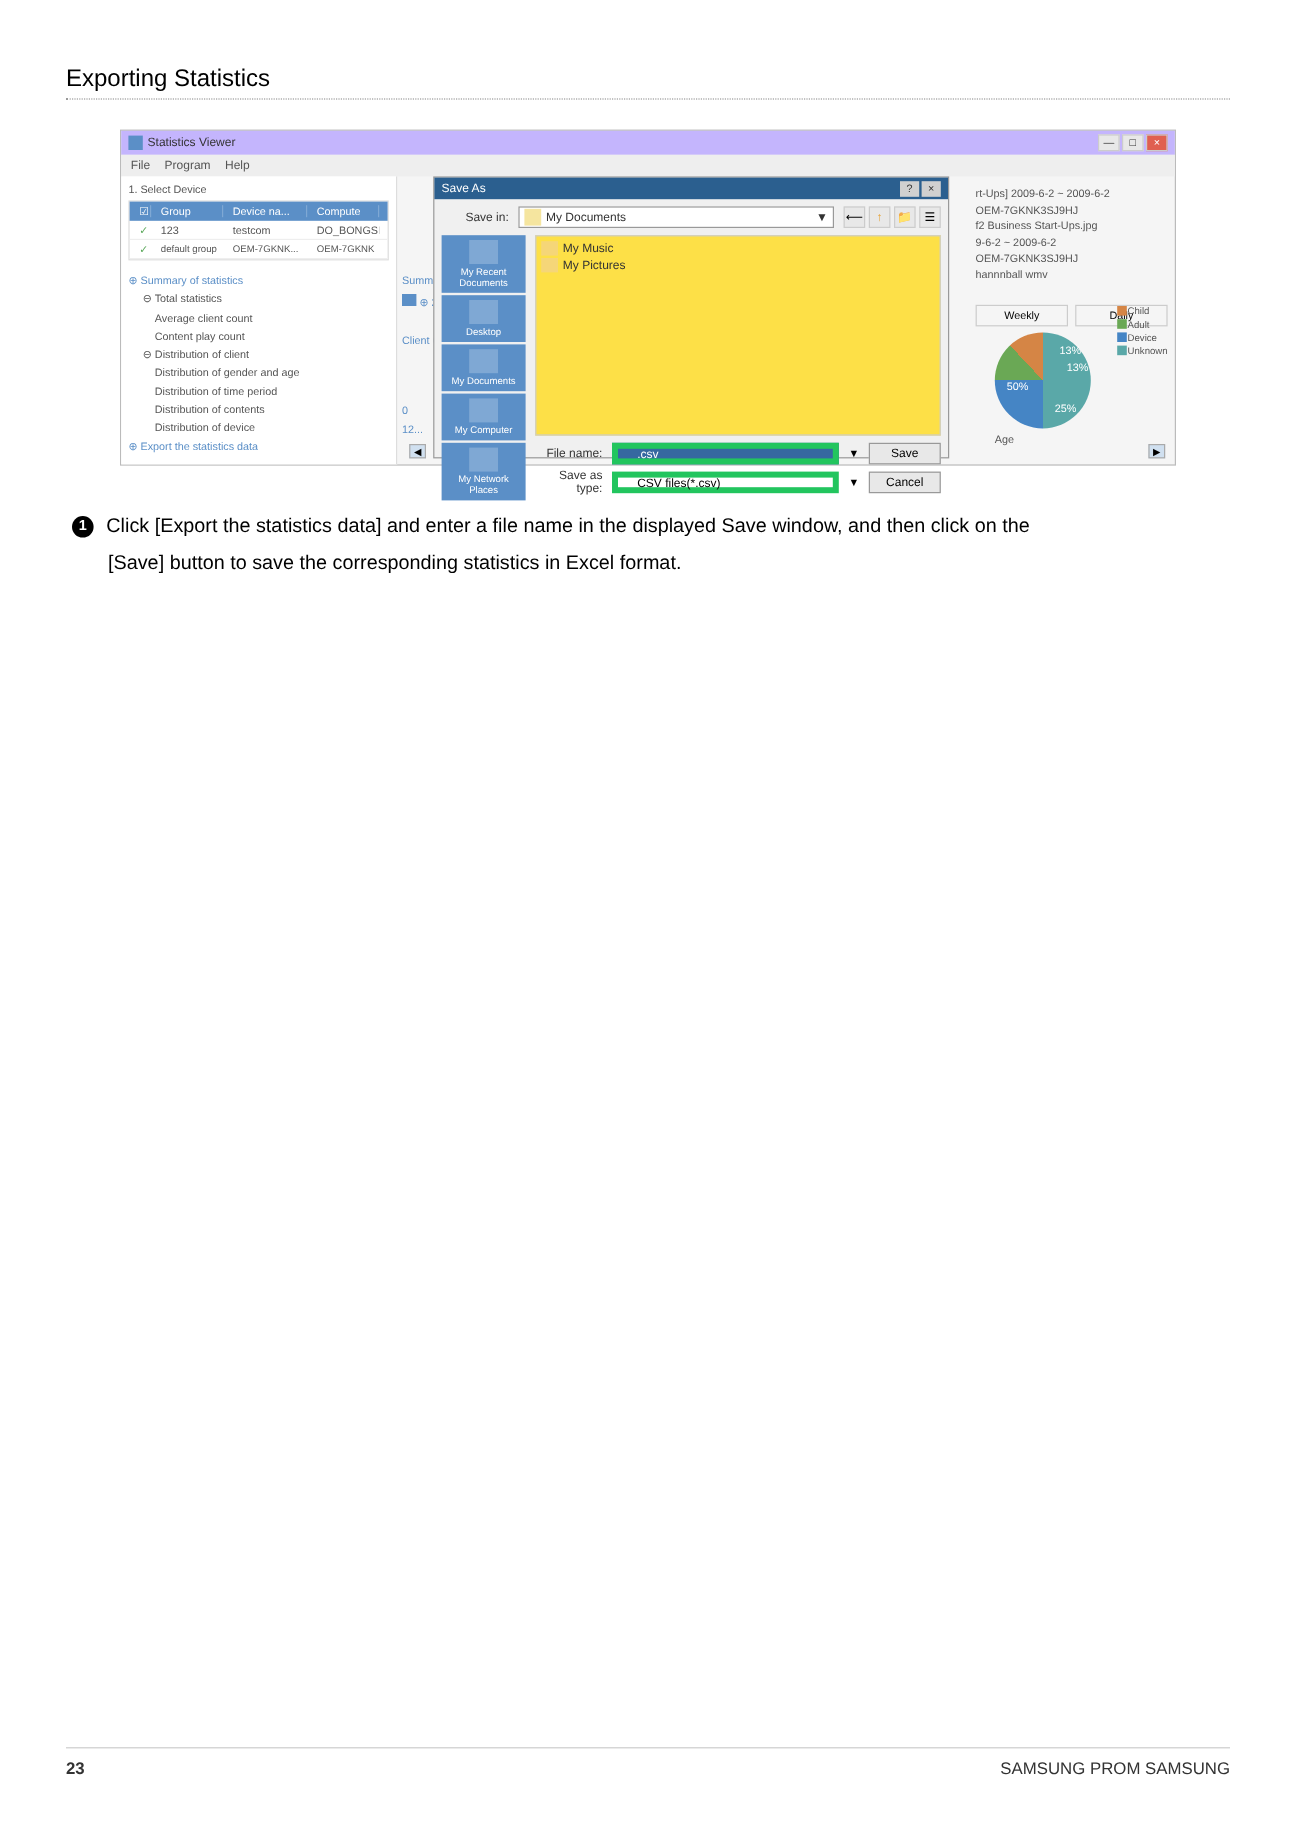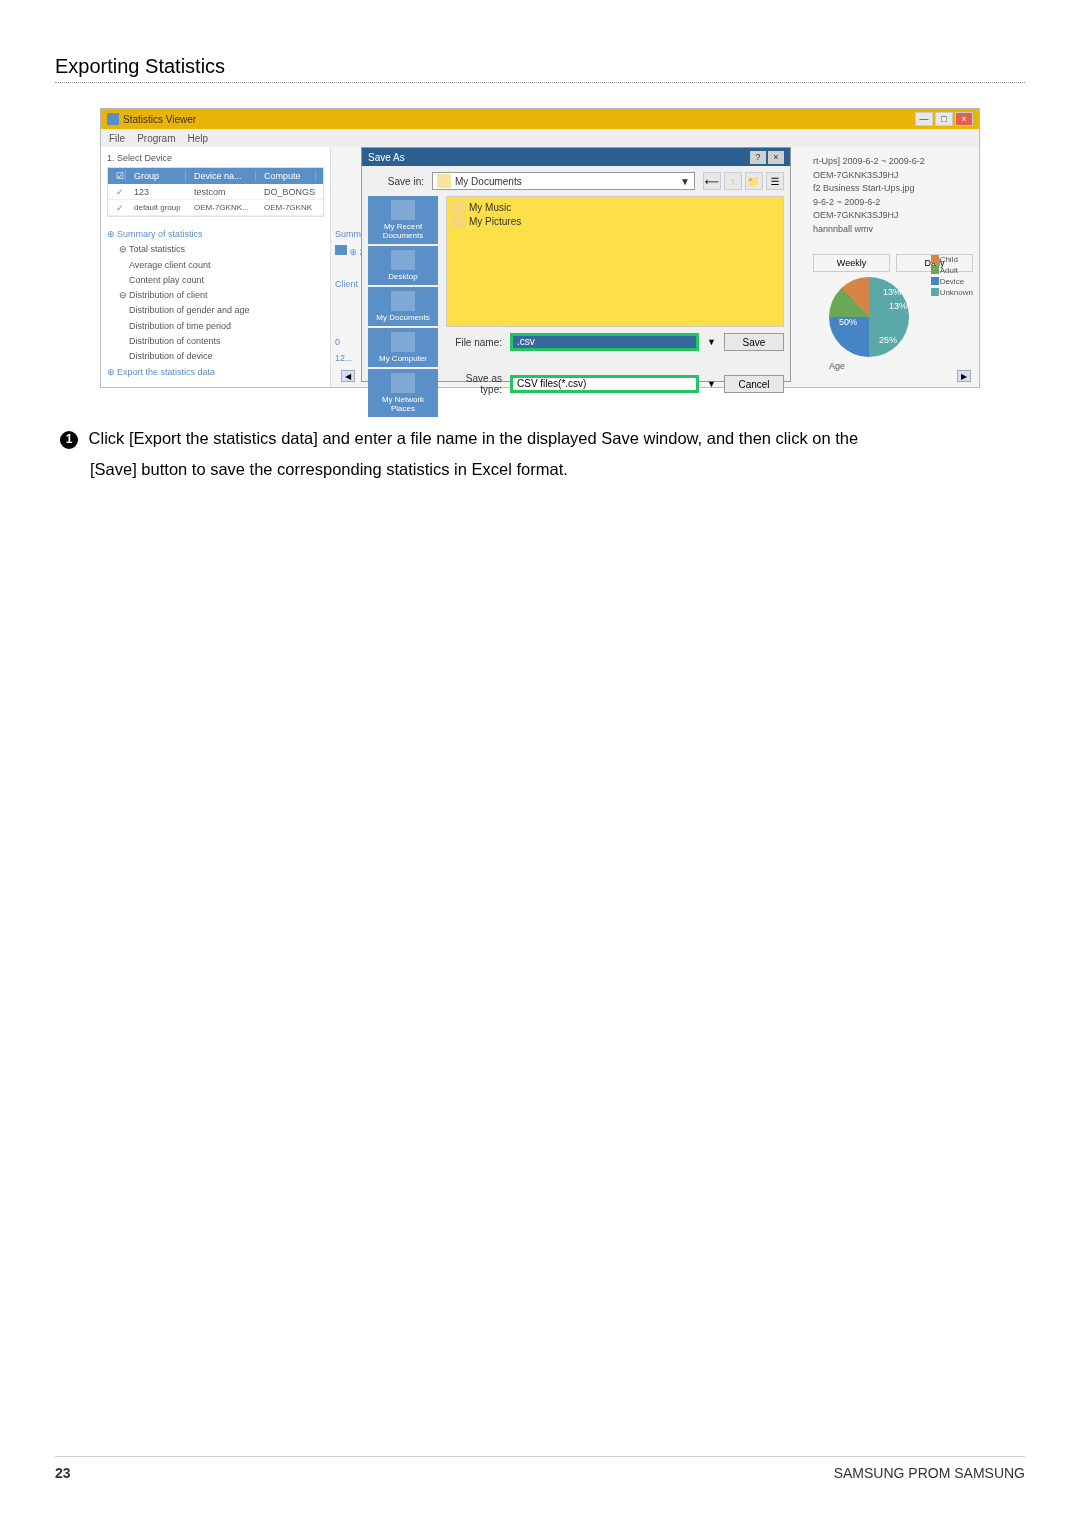--- a/index.html
+++ b/index.html
@@ -4,21 +4,21 @@
 <style>
   * { margin: 0; padding: 0; box-sizing: border-box; }
   body { font-family: Arial, sans-serif; background: #fff; width: 1080px; height: 1527px; position: relative; }
   .page { padding: 55px 55px 30px 55px; }
   .heading { font-size: 20px; font-weight: normal; color: #000; margin-bottom: 4px; }
   .dotted-line { border-bottom: 1px dotted #999; margin-bottom: 25px; }
   
   .screenshot { width: 880px; margin: 0 auto 35px; border: 1px solid #bbb; background: #f5f5f5; position: relative; height: 280px; }
   
   
-  .titlebar { height: 20px; background: #eab308; display: flex; align-items: center; padding: 0 6px; font-size: 10px; color: #333; justify-content: space-between; }
+  .titlebar { height: 20px; background: #c4b5fd; display: flex; align-items: center; padding: 0 6px; font-size: 10px; color: #333; justify-content: space-between; }
   .titlebar-left { display: flex; align-items: center; gap: 4px; }
   .app-icon { width: 12px; height: 12px; background: #5b8fc7; display: inline-block; }
   .win-btns { display: flex; gap: 2px; }
   .win-btn { width: 18px; height: 14px; font-size: 9px; display: flex; align-items: center; justify-content: center; background: #e8e8e8; border: 1px solid #ccc; }
   .win-btn.close { background: #e06050; color: #fff; }
   
   
   .menubar { height: 18px; background: #eee; font-size: 10px; color: #555; display: flex; gap: 12px; padding: 0 8px; align-items: center; }
   
   
@@ -63,22 +63,22 @@
   .save-content { display: flex; gap: 8px; margin-top: 4px; }
   .sidebar-places { width: 70px; display: flex; flex-direction: column; gap: 2px; }
   .place-item { background: #5b8fc7; color: #fff; font-size: 8px; text-align: center; padding: 4px 2px; }
   .place-icon { width: 24px; height: 20px; background: #7fa8d4; margin: 0 auto 2px; }
   
   .file-area { flex: 1; background: #fde047; border: 1px solid #ccc; height: 140px; padding: 4px; }
   .folder-item { display: flex; align-items: center; gap: 4px; font-size: 10px; color: #333; margin-bottom: 2px; }
   .folder-icon { width: 14px; height: 12px; background: #f5d678; }
   
   .save-bottom { margin-top: 6px; }
-  .save-bottom-row { display: flex; align-items: center; gap: 8px; margin-bottom: 22px; }
-  .save-input { flex: 1; height: 18px; background: #fff; border: 3px solid #22c55e; padding: 0 4px; font-size: 10px; }
+  .save-bottom-row { display: flex; align-items: center; gap: 8px; margin-bottom: 4px; }
+  .save-input { flex: 1; height: 18px; background: #fff; border: 5px solid #22c55e; padding: 0 16px; font-size: 10px; }
   .save-input.highlighted { background: #3668a0; color: #fff; }
   .save-btn { width: 60px; height: 18px; background: #e8e8e8; border: 1px solid #999; font-size: 10px; }
   
   
   .right-panel { position: absolute; right: 6px; top: 8px; width: 160px; font-size: 9px; color: #555; }
   .right-list { line-height: 1.5; }
   .right-buttons { display: flex; gap: 6px; margin-top: 18px; }
   .right-btn { flex: 1; height: 18px; background: #f5f5f5; border: 1px solid #ccc; font-size: 9px; }
   
   .pie-chart { position: absolute; right: 40px; top: 130px; width: 110px; height: 90px; }

